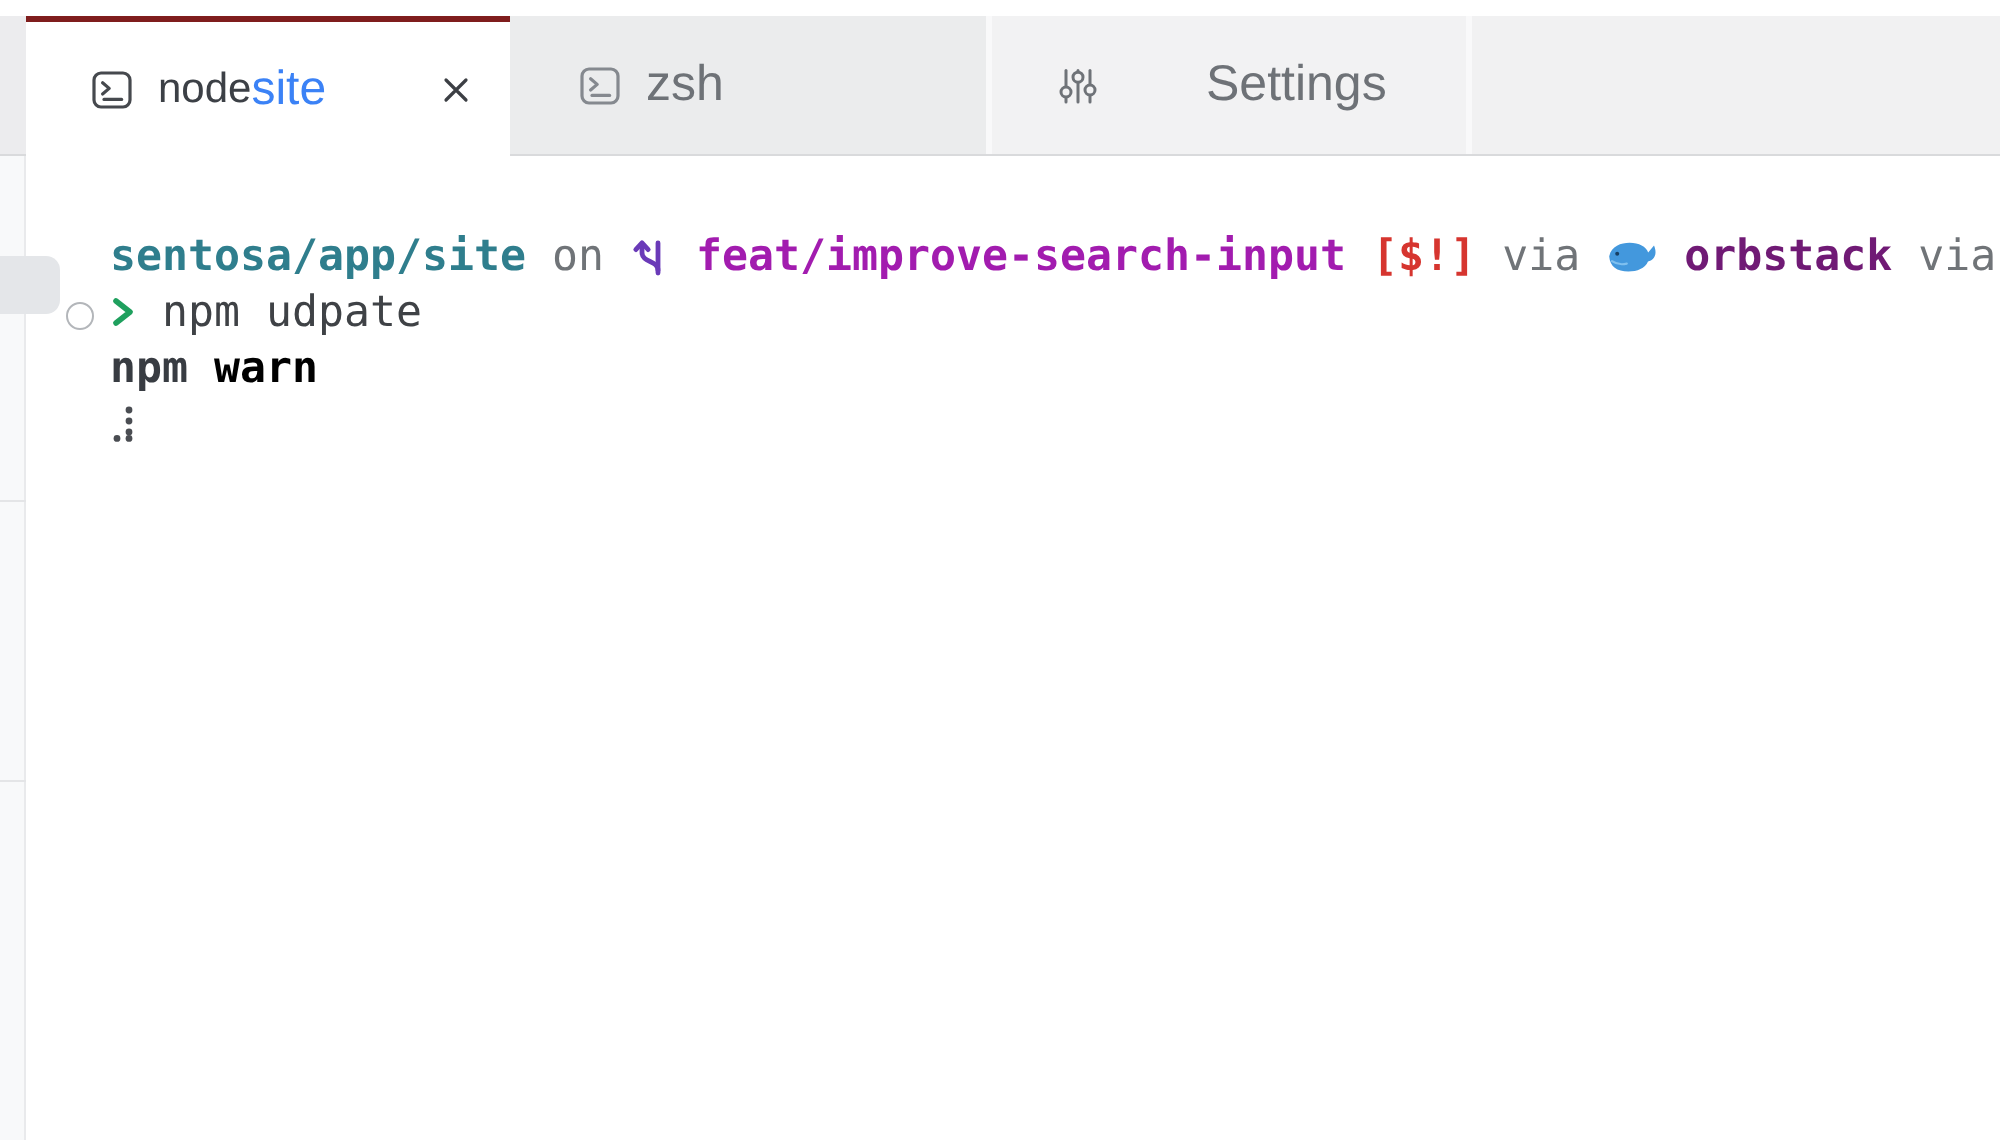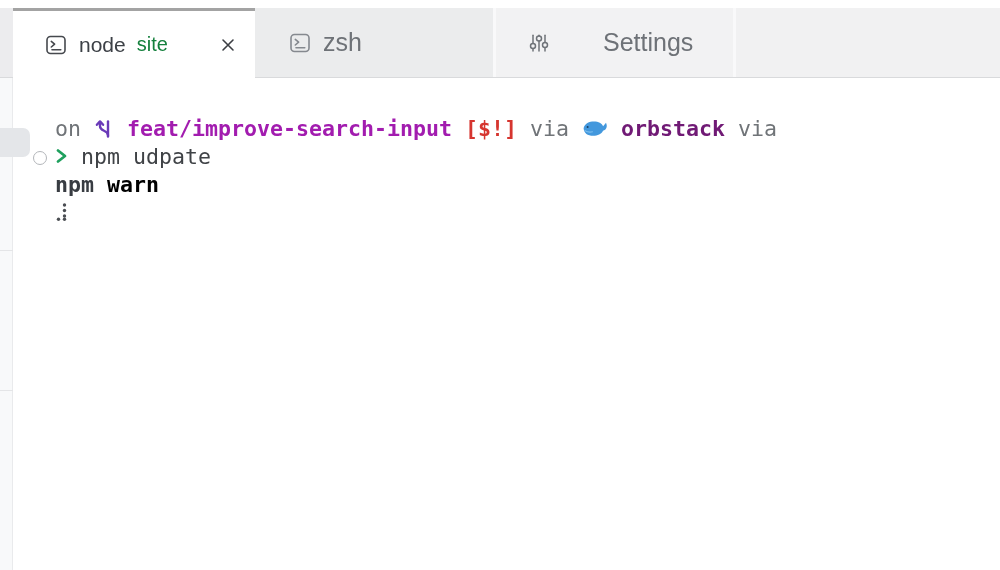--- a/index.html
+++ b/index.html
@@ -3,30 +3,30 @@
 <meta charset="utf-8">
 <style>
   html,body{margin:0;padding:0;background:#ffffff;}
   body{width:1000px;height:570px;overflow:hidden;font-family:"Liberation Sans",sans-serif;}
   .screen{position:relative;width:1000px;height:570px;background:#ffffff;}
 
   
   .tabbar{position:absolute;top:8px;left:0;right:0;height:70px;display:flex;align-items:stretch;}
   .tab-filler-left{width:13px;background:#ececee;border-bottom:1px solid #d9dadc;box-sizing:border-box;}
   .tab{display:flex;align-items:center;box-sizing:border-box;cursor:default;}
-  .tab-active{width:242px;background:#ffffff;border-top:3px solid #a3a3a3;padding:0 16px 0 32px;}
+  .tab-active{width:242px;background:#ffffff;border-top:3px solid #7f1d1d;padding:0 16px 0 32px;}
   .tab-inactive{border-bottom:1px solid #d9dadc;}
   .tab-zsh{width:238px;background:#ebeced;padding-left:34px;}
   .tab-settings{width:237px;background:#f2f2f3;padding-left:32px;gap:41px;}
   .tab-sep{width:3px;background:#f9f9fa;border-bottom:1px solid #d9dadc;box-sizing:border-box;}
   .tab-filler-right{flex:1;background:#f1f1f2;border-bottom:1px solid #d9dadc;box-sizing:border-box;}
   .tab-icon{flex:0 0 auto;display:flex;align-items:center;}
   .tab-label{font-size:25px;color:#6e7277;margin-left:12px;white-space:nowrap;}
   .tab-label-primary{font-size:21px;color:#3c4046;font-weight:500;margin-left:12px;}
-  .tab-label-secondary{font-size:20px;color:#15803d;margin-left:11px;}
+  .tab-label-secondary{font-size:24px;color:#3b82f6;}
   .tab-close{margin-left:auto;display:flex;align-items:center;justify-content:center;width:22px;height:22px;border-radius:4px;}
 
   
   .left-strip{position:absolute;left:0;top:78px;bottom:0;width:13px;background:#f8f9fa;border-right:1px solid #e9eaec;box-sizing:border-box;}
   .strip-line{position:absolute;left:0;width:13px;height:1px;background:#e4e5e7;}
   .gutter-band{position:absolute;left:0;top:128px;width:30px;height:29px;background:#e4e6e9;border-radius:0 7px 7px 0;}
   .gutter-circle{position:absolute;left:33px;top:151px;width:12px;height:12px;border:1.5px solid #b3b6ba;border-radius:50%;box-sizing:content-box;background:transparent;}
 
   
   .term{position:absolute;left:0;top:114px;right:0;font-family:"DejaVu Sans Mono","Liberation Mono",monospace;font-size:21.6px;}
@@ -105,20 +105,21 @@
   <div class="left-strip">
     <div class="strip-line" style="top:172px;"></div>
     <div class="strip-line" style="top:312px;"></div>
   </div>
   <div class="gutter-band"></div>
   <div class="gutter-circle"></div>
 
   <div class="term">
 
     <div class="tline">
+      <span class="tseg c-dir">sentosa/app/site</span>
       <span class="tseg c-dim">on</span>
       <span class="tseg iconseg">
         <svg width="20" height="24" viewBox="0 0 20 24" fill="none">
           <path d="M14 5.5 V20.5" stroke="#6a3ab8" stroke-width="2.4" stroke-linecap="round"></path>
           <path d="M6 6.2 v4 c0 5.3 8 3.8 8 9" stroke="#6a3ab8" stroke-width="2.4" stroke-linecap="round" fill="none"></path>
           <path d="M2.9 8.8 L6 5.4 L9.1 8.8" stroke="#6a3ab8" stroke-width="2.4" stroke-linecap="round" stroke-linejoin="round" fill="none"></path>
         </svg>
       </span>
       <span class="tseg c-branch">feat/improve-search-input</span>
       <span class="tseg c-status">[$!]</span>

